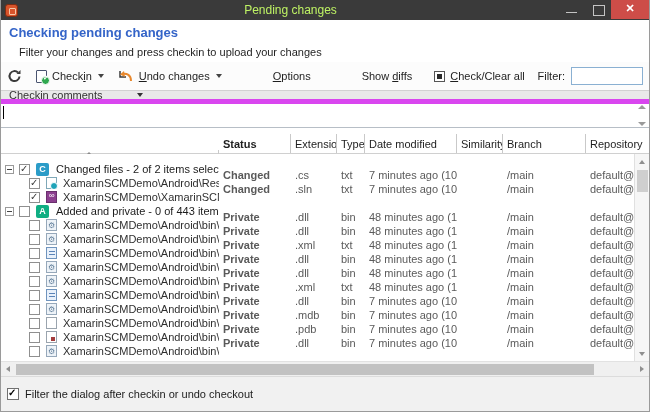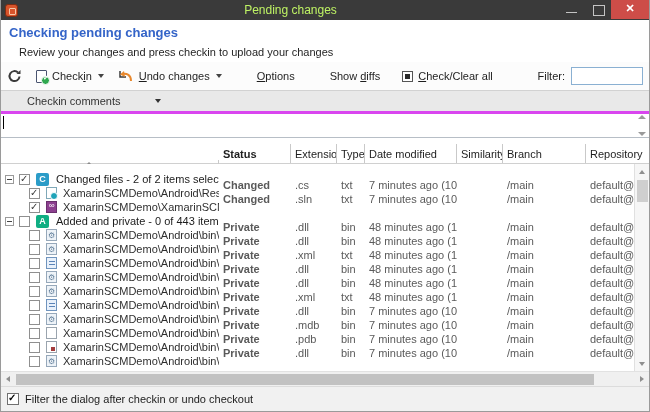--- a/index.html
+++ b/index.html
@@ -38,30 +38,30 @@
   .drop-arrow { width:0; height:0; border-left:3px solid transparent; border-right:3px solid transparent;
     border-top:4px solid #444; margin-left:6px; }
   .tb-label { color:#1e1e1e; }
 
   .refresh-wrap { margin-right:14px; }
   .doc-icon { width:11px; height:13px; border:1px solid #4a5470; border-radius:1px; background:#fff; position:relative; margin-right:5px; }
   .doc-icon .green-check { position:absolute; right:-4px; bottom:-3px; width:9px; height:9px; border-radius:50%;
     background:#2fa84f; border:1px solid #fff; }
   .doc-icon .green-check::after { content:"✓"; position:absolute; left:1px; top:-3px; color:#fff; font-size:7px; font-weight:bold; }
   .undo-icon { margin:0 5px 0 14px; }
-  .text-btn { margin-left:14px;padding-left:21px; }
+  .text-btn { margin-left:30px;padding-left:21px; }
   .ccall-icon { width:11px; height:11px; border:1px solid #555; background:#fff; position:relative; margin:0 5px 0 22px; }
   .ccall-icon::after { content:""; position:absolute; left:2px; top:2px; width:5px; height:5px; background:#2b2b2b; }
   .filter-wrap { margin-left:auto; display:flex; align-items:center; }
   .filter-input { width:72px; height:18px; border:1px solid #8ab0d2; margin-left:6px; outline:none;
     font-family:"Liberation Sans",sans-serif; font-size:11px; padding:0 3px; }
 
   
-  .comments-bar { height:24px; flex:none; background:#e9e9e9; border-top:1px solid #d2d2d2; border-bottom:3px solid #d946ef;
-    display:flex; align-items:center; padding:0 26px; }
+  .comments-bar { height:14px; flex:none; background:#e9e9e9; border-top:1px solid #d2d2d2; border-bottom:5px solid #d946ef;
+    display:flex; align-items:center; padding:0 8px; }
   .comments-bar .drop-arrow { margin-left:34px; border-top-color:#333; }
   .comment-box { height:24px; flex:none; background:#fff; border-bottom:1px solid #b7bec6; position:relative; }
   .caret { position:absolute; left:2px; top:2px; width:1px; height:13px; background:#000; }
   .mini-scroll { position:absolute; right:2px; top:1px; bottom:1px; width:11px; display:flex; flex-direction:column; justify-content:space-between; }
   .mini-up, .mini-down { width:0; height:0; border-left:4px solid transparent; border-right:4px solid transparent; margin:0 auto; }
   .mini-up { border-bottom:4px solid #9a9a9a; }
   .mini-down { border-top:4px solid #9a9a9a; }
 
   .gap { height:6px; flex:none; background:#fff; }
 
@@ -146,21 +146,21 @@
     <span class="win-title">Pending changes</span>
     <span class="win-controls">
       <span class="btn-min"></span>
       <span class="btn-max"></span>
       <span class="btn-close"></span>
     </span>
   </div>
 
   <div class="page-header">
     <div class="page-title">Checking pending changes</div>
-    <div class="page-subtitle">Review your changes and press checkin to upload your changes</div>
+    <div class="page-subtitle">Filter your changes and press checkin to upload your changes</div>
   </div>
 
   <div class="toolbar">
     <span class="tb-group refresh-wrap">
       <svg width="15" height="15" viewBox="0 0 15 15">
         <path d="M12.5 7.5 A5 5 0 1 1 11 3.5" stroke="#3a3a3a" stroke-width="2" fill="none"></path>
         <path d="M13.5 1 L13.5 5 L9.5 5 Z" fill="#3a3a3a"></path>
       </svg>
     </span>
     <span class="tb-group">

